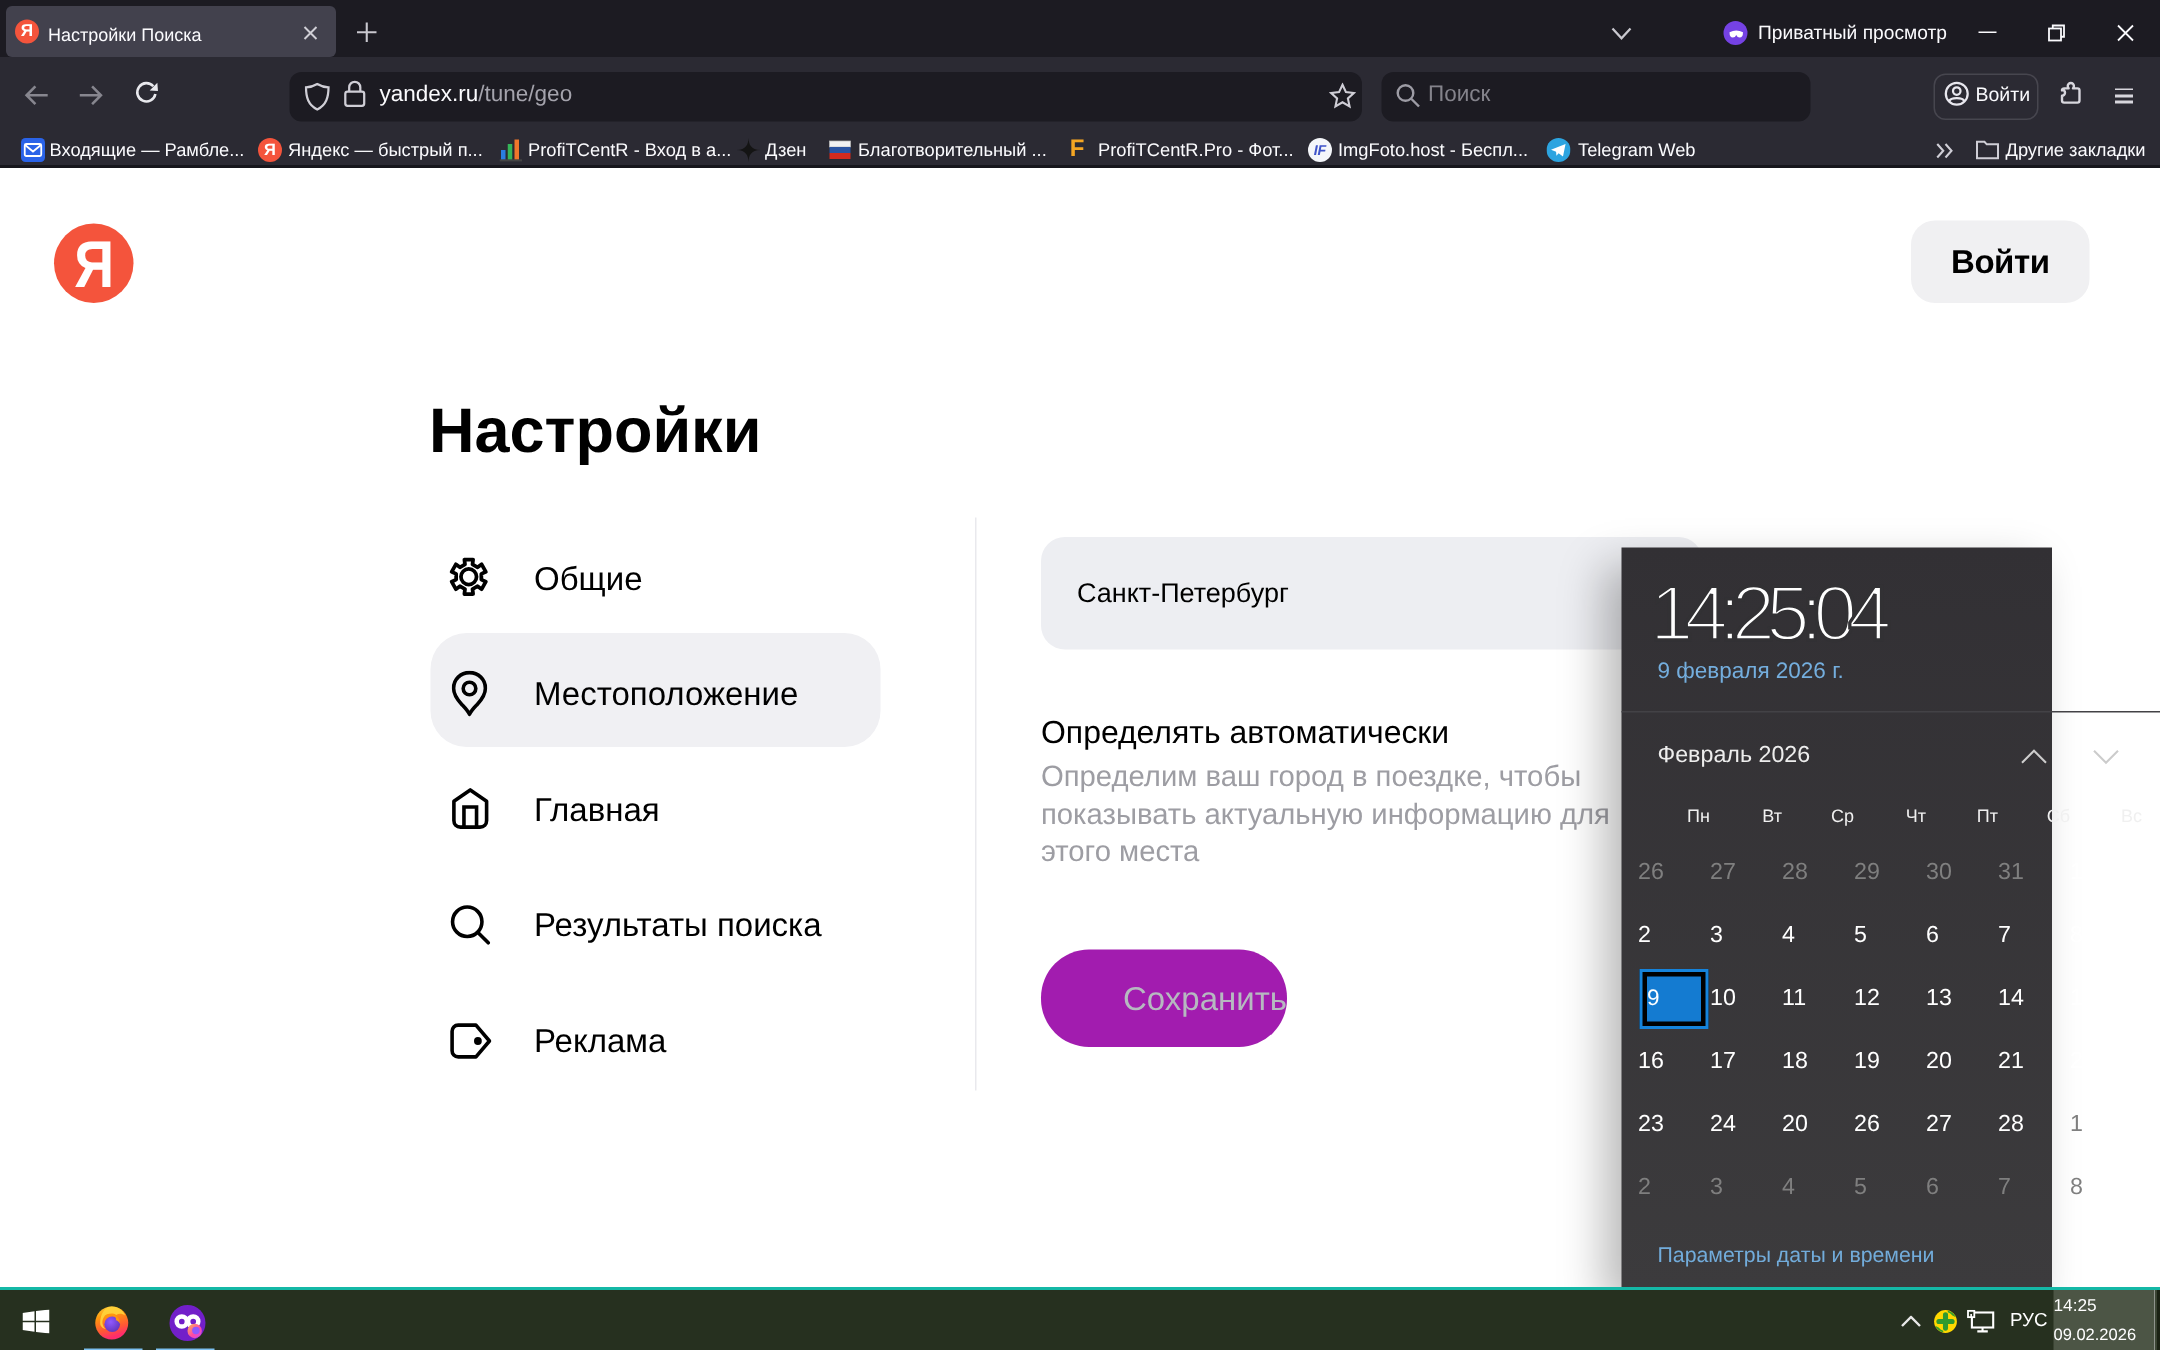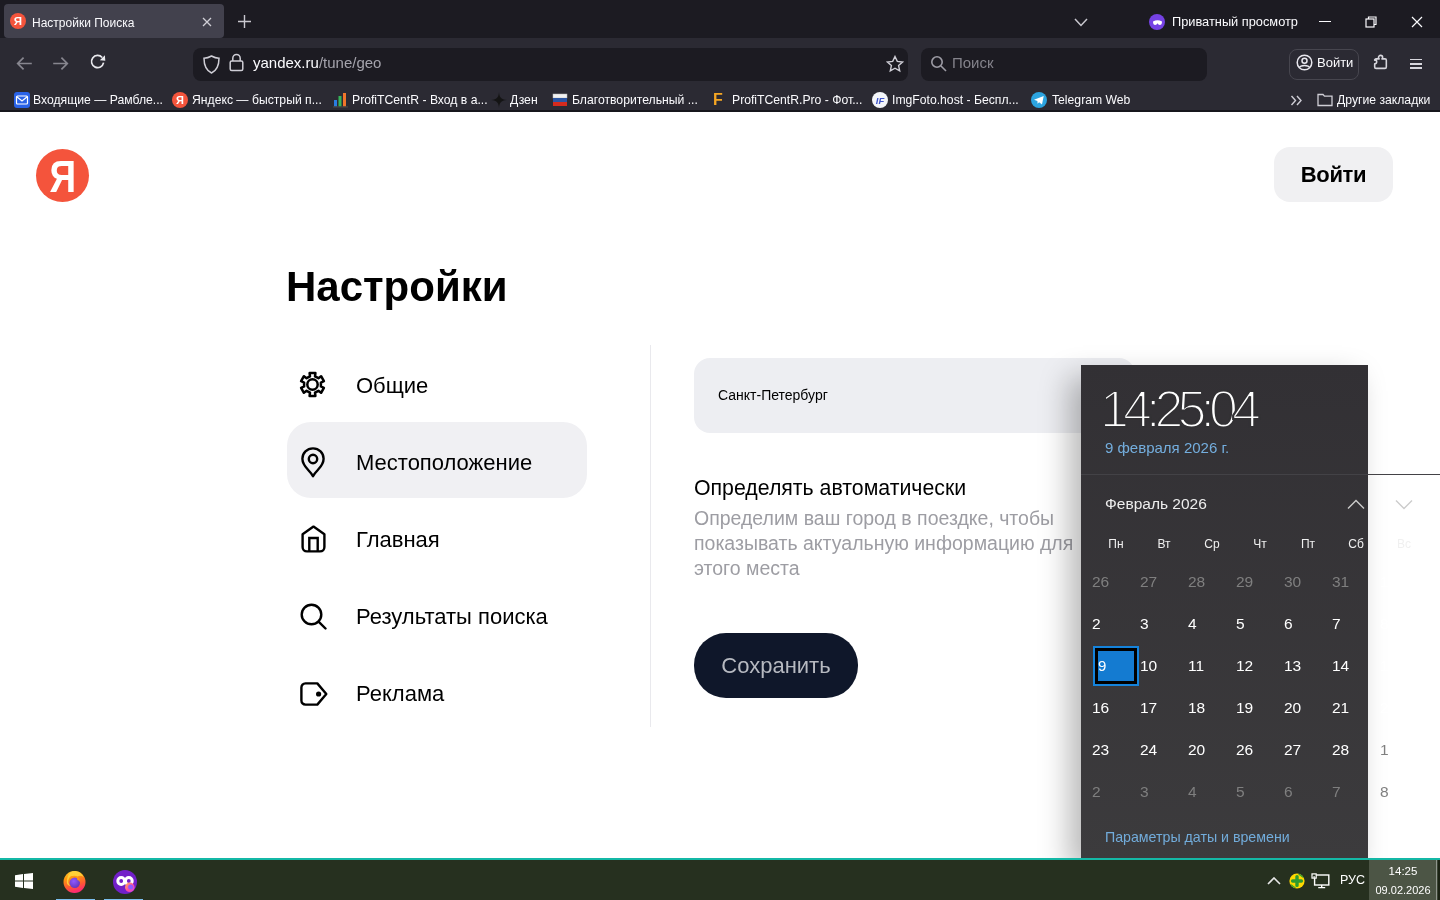--- a/index.html
+++ b/index.html
@@ -172,40 +172,40 @@
     </svg>
   <span class="abs" style="left:356px;top:492px;font-size:22px">Результаты поиска</span>
   <svg class="abs" style="left:300px;top:570px" width="28" height="24" viewBox="0 0 28 24" fill="none">
       <path d="M5.5 1.4 H17.3 L26.3 12 L17.3 22.6 H5.5 C3 22.6 1.4 20.8 1.4 18.5 V5.5 C1.4 3.2 3 1.4 5.5 1.4 Z" stroke="#000" stroke-width="2.4" stroke-linejoin="round"></path>
       <circle cx="18.6" cy="12" r="2.6" fill="#000"></circle>
     </svg>
   <span class="abs" style="left:356px;top:569px;font-size:22px">Реклама</span>
 
   <div class="abs" style="left:650px;top:233px;width:1px;height:382px;background:#e9e9ed"></div>
 
-  <div class="abs" style="left:694px;top:246px;width:441px;height:75px;background:#edeef2;border-radius:16px;font-size:14px;line-height:75px"><span style="margin-left:24px">Санкт-Петербург</span></div>
+  <div class="abs" style="left:694px;top:246px;width:441px;height:75px;background:#edeef2;border-radius:16px;font-size:18px;line-height:75px"><span style="margin-left:24px">Санкт-Петербург</span></div>
   <div class="abs" style="left:694px;top:364px;font-size:21.3px;font-weight:normal">Определять автоматически</div>
   <div class="abs" style="left:694px;top:394px;font-size:19.5px;line-height:25px;color:#9d9da3">Определим ваш город в поездке, чтобы<br>показывать актуальную информацию для<br>этого места</div>
-  <div class="abs" style="left:694px;top:521px;width:164px;height:65px;background:#0f172a;border-radius:32px;text-align:center;font-size:22px;line-height:65px;color:#b6b9c0">Сохранить</div>
+  <div class="abs" style="left:694px;top:521px;width:164px;height:65px;background:#a21caf;border-radius:32px;text-align:right;font-size:22px;line-height:65px;color:#b6b9c0">Сохранить</div>
 </div>
 
 <div id="flyout">
   <svg class="abs" style="left:19px;top:8px" width="225" height="64" viewBox="0 0 225 64">
       <text x="0" y="53.5" font-size="52" font-family="Liberation Sans" fill="#ffffff" stroke="#323134" stroke-width="2.2" textLength="161">14:25:04</text>
     </svg>
   <div class="abs" style="left:24px;top:74px;font-size:15px;color:#74aede">9 февраля 2026 г.</div>
   <div class="abs" style="left:0;top:109px;width:359px;height:1px;background:#434246"></div>
   <div class="abs" style="left:24px;top:130px;font-size:15.5px;color:#ededed">Февраль 2026</div>
   <svg class="abs" style="left:266px;top:134px" width="18" height="11" viewBox="0 0 18 11" fill="none">
       <path d="M1 9.5 L9 1.5 L17 9.5" stroke="#cccccc" stroke-width="1.4"></path>
     </svg>
   <svg class="abs" style="left:314px;top:134px" width="18" height="11" viewBox="0 0 18 11" fill="none">
       <path d="M1 1.5 L9 9.5 L17 1.5" stroke="#cccccc" stroke-width="1.4"></path>
     </svg>
-  <div class="abs" style="left:11px;top:172px;width:336px;display:grid;grid-template-columns:repeat(7,48px);font-size:12px;color:#f0f0f0;text-align:center">
+  <div class="abs" style="left:11px;top:172px;width:336px;display:grid;grid-template-columns:repeat(7,48px);font-size:12px;color:#f0f0f0;text-align:right">
     <span>Пн</span>
       <span>Вт</span>
       <span>Ср</span>
       <span>Чт</span>
       <span>Пт</span>
       <span>Сб</span>
       <span>Вс</span>
   </div>
   <div class="abs" style="left:11px;top:196px;width:336px;display:grid;grid-template-columns:repeat(7,48px);grid-auto-rows:42px;font-size:15.5px;color:#fff;text-align:left;line-height:42px">
     <span class="om">26</span>
@@ -306,18 +306,18 @@
     <path d="M6.5 15.2 A7.6 7.6 0 0 1 1.1 10.8 L3.4 12 A5.6 5.6 0 0 0 6.5 14.1 Z" fill="#35a02c"></path>
     <path d="M8 3.6 V12.4 M3.6 8 H12.4" stroke="#2f9a2f" stroke-width="3.4" stroke-linecap="round"></path>
   </svg>
   <svg class="abs" style="left:1311px;top:13px" width="19" height="16" viewBox="0 0 19 16" fill="none">
     <rect x="3.6" y="2" width="14.2" height="10" stroke="#fff" stroke-width="1.4"></rect>
     <path d="M10.7 12 V14.4 M7.2 14.6 H14.2" stroke="#fff" stroke-width="1.4"></path>
     <rect x="1" y="0.9" width="4.2" height="4.2" fill="#26301f" stroke="#fff" stroke-width="1.2"></rect>
     <path d="M3.1 3 V5" stroke="#fff" stroke-width="1.1"></path>
   </svg>
   <span class="abs" style="left:1340px;top:0;line-height:40px;font-size:12.5px;color:#fff">РУС</span>
-  <div class="abs" style="left:1369px;top:0;width:68px;height:40px;background:#4c5545;color:#fff;font-size:11.5px;text-align:center;border-right:1px solid #8f948c">
+  <div class="abs" style="left:1369px;top:0;width:68px;height:40px;background:#4c5545;color:#fff;font-size:11.5px;text-align:left;border-right:1px solid #8f948c">
       <div style="position:absolute;left:0;top:5px;width:68px;height:12px;line-height:12px">14:25</div>
       <div style="position:absolute;left:0;top:24px;width:68px;height:12px;line-height:12px;font-size:11px">09.02.2026</div>
     </div>
   <div class="abs" style="left:1437px;top:0;width:3px;height:40px;background:#1b2214;border-left:1px solid #3a4433"></div>
 </div>
 
 </body></html>

